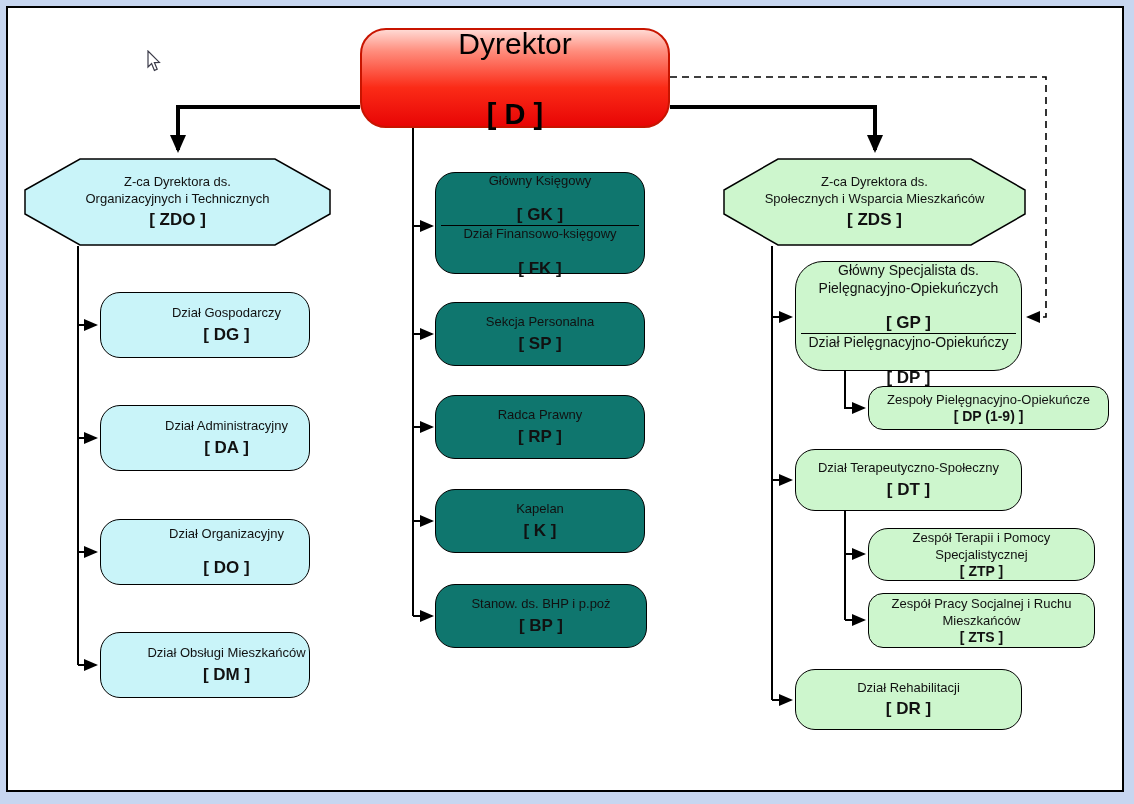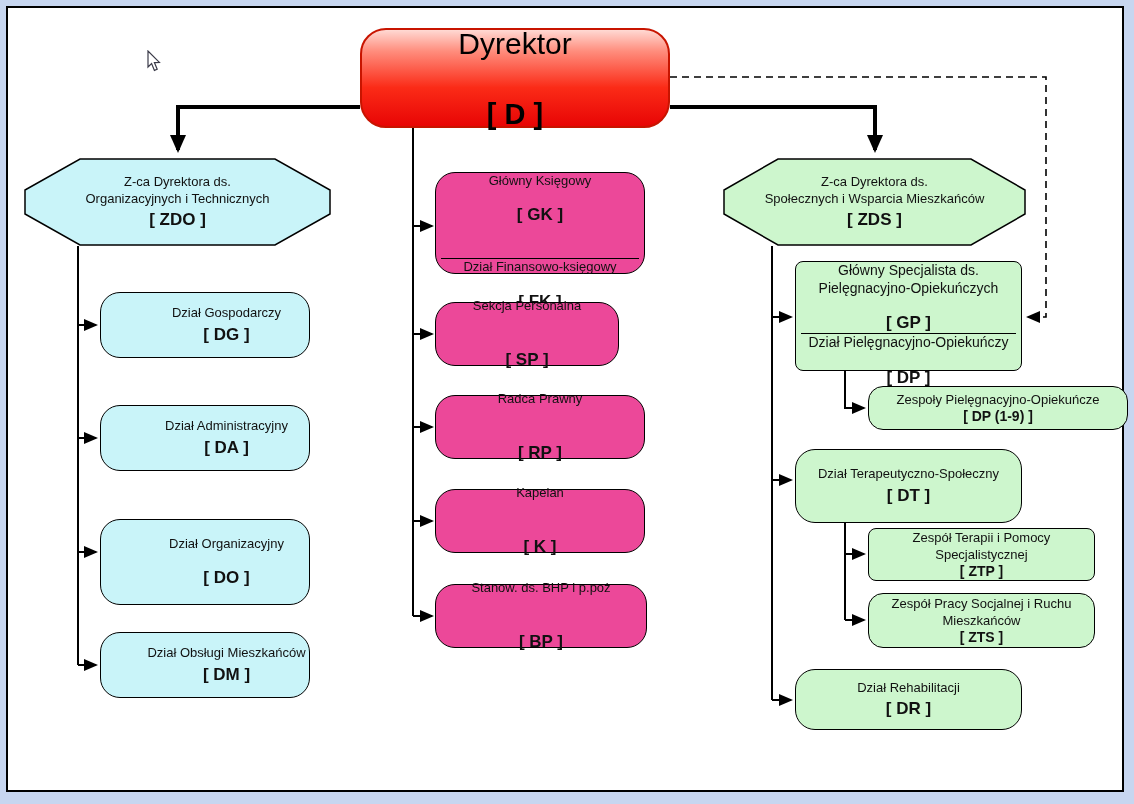--- a/index.html
+++ b/index.html
@@ -5,21 +5,21 @@
   html,body{margin:0;padding:0;}
   body{font-family:"Liberation Sans", sans-serif; background:#c7d6f0;}
   #stage{position:relative; width:1134px; height:804px; background:#c7d6f0; overflow:hidden;}
   #sheet{position:absolute; left:6px; top:6px; width:1114px; height:782px;
          background:#ffffff; border:2px solid #000;}
   .lines{position:absolute; left:0; top:0; width:1134px; height:804px; pointer-events:none;}
   .node{position:absolute; display:flex; flex-direction:column; justify-content:center;
         align-items:center; text-align:center; box-sizing:border-box; color:#111; cursor:default;}
   .rect{border:1.5px solid #000; border-radius:20px;}
   .cyan{background:#c9f4f9;padding-left:43px;}
-  .pink{background:#ec4899;gap:33px;}
+  .pink{background:#0f766e;}
   .green{background:#cdf6cd;}
   .t{font-size:13px; line-height:1.25; white-space:pre-line;}
   .c{font-size:17px; font-weight:bold; margin-top:3px; white-space:pre-line;}
   .small .t{font-size:13px;}
   .small .c{font-size:14px; margin-top:0;}
   .split{padding:0; justify-content:stretch;}
   .split .sec{flex:1; width:calc(100% - 10px); display:flex; flex-direction:column;
               justify-content:center; align-items:center;}
   .split .sec .c{margin-top:16px;}
   .split .sec2{border-top:1.5px solid #000;}
@@ -107,76 +107,76 @@
   </div>
 
   <div class="node rect cyan" style="left:100px; top:292px; width:210px; height:66px;">
     <div class="t">Dział Gospodarczy</div>
     <div class="c">[ DG ]</div>
   </div>
   <div class="node rect cyan" style="left:100px; top:405px; width:210px; height:66px;">
     <div class="t">Dział Administracyjny</div>
     <div class="c">[ DA ]</div>
   </div>
-  <div class="node rect cyan" style="left:100px; top:519px; width:210px; height:86px;gap:12px;">
+  <div class="node rect cyan" style="left:100px; top:519px; width:210px; height:66px;gap:12px;">
     <div class="t">Dział Organizacyjny</div>
     <div class="c">[ DO ]</div>
   </div>
   <div class="node rect cyan" style="left:100px; top:632px; width:210px; height:66px;">
     <div class="t">Dział Obsługi Mieszkańców</div>
     <div class="c">[ DM ]</div>
   </div>
 
   <div class="node rect pink split" style="left:435px; top:172px; width:210px; height:102px;">
     <div class="sec">
       <div class="t">Główny Księgowy</div>
       <div class="c">[ GK ]</div>
     </div>
     <div class="sec sec2">
       <div class="t">Dział Finansowo-księgowy</div>
       <div class="c">[ FK ]</div>
     </div>
   </div>
-  <div class="node rect pink" style="left:435px; top:302px; width:184px; height:64px;">
+  <div class="node rect pink" style="left:435px; top:302px; width:210px; height:64px;">
     <div class="t">Sekcja Personalna</div>
     <div class="c">[ SP ]</div>
   </div>
   <div class="node rect pink" style="left:435px; top:395px; width:210px; height:64px;">
     <div class="t">Radca Prawny</div>
     <div class="c">[ RP ]</div>
   </div>
   <div class="node rect pink" style="left:435px; top:489px; width:210px; height:64px;">
     <div class="t">Kapelan</div>
     <div class="c">[ K ]</div>
   </div>
   <div class="node rect pink" style="left:435px; top:584px; width:212px; height:64px;">
     <div class="t">Stanow. ds. BHP i p.poż</div>
     <div class="c">[ BP ]</div>
   </div>
 
-  <div class="node rect green split" style="left:795px; top:261px; width:227px; height:110px; border-radius:8px;">
+  <div class="node rect green split" style="left:795px; top:261px; width:227px; height:110px; border-radius:28px;">
     <div class="sec" style="flex:1.2;">
       <div class="t" style="font-size:14px;">Główny Specjalista ds.
 Pielęgnacyjno-Opiekuńczych</div>
       <div class="c">[ GP ]</div>
     </div>
     <div class="sec sec2">
       <div class="t" style="font-size:14px;">Dział Pielęgnacyjno-Opiekuńczy</div>
       <div class="c">[ DP ]</div>
     </div>
   </div>
-  <div class="node rect green small" style="left:868px; top:386px; width:260px; height:44px; border-radius:15px;">
+  <div class="node rect green small" style="left:868px; top:386px; width:241px; height:44px; border-radius:15px;">
     <div class="t">Zespoły Pielęgnacyjno-Opiekuńcze</div>
     <div class="c">[ DP (1-9) ]</div>
   </div>
-  <div class="node rect green" style="left:795px; top:449px; width:227px; height:74px;">
+  <div class="node rect green" style="left:795px; top:449px; width:227px; height:62px;">
     <div class="t">Dział Terapeutyczno-Społeczny</div>
     <div class="c">[ DT ]</div>
   </div>
-  <div class="node rect green small" style="left:868px; top:528px; width:227px; height:53px; border-radius:8px;">
+  <div class="node rect green small" style="left:868px; top:528px; width:227px; height:53px; border-radius:20px;">
     <div class="t">Zespół Terapii i Pomocy
 Specjalistycznej</div>
     <div class="c">[ ZTP ]</div>
   </div>
   <div class="node rect green small" style="left:868px; top:593px; width:227px; height:55px; border-radius:15px;">
     <div class="t">Zespół Pracy Socjalnej i Ruchu
 Mieszkańców</div>
     <div class="c">[ ZTS ]</div>
   </div>
   <div class="node rect green" style="left:795px; top:669px; width:227px; height:61px;">

